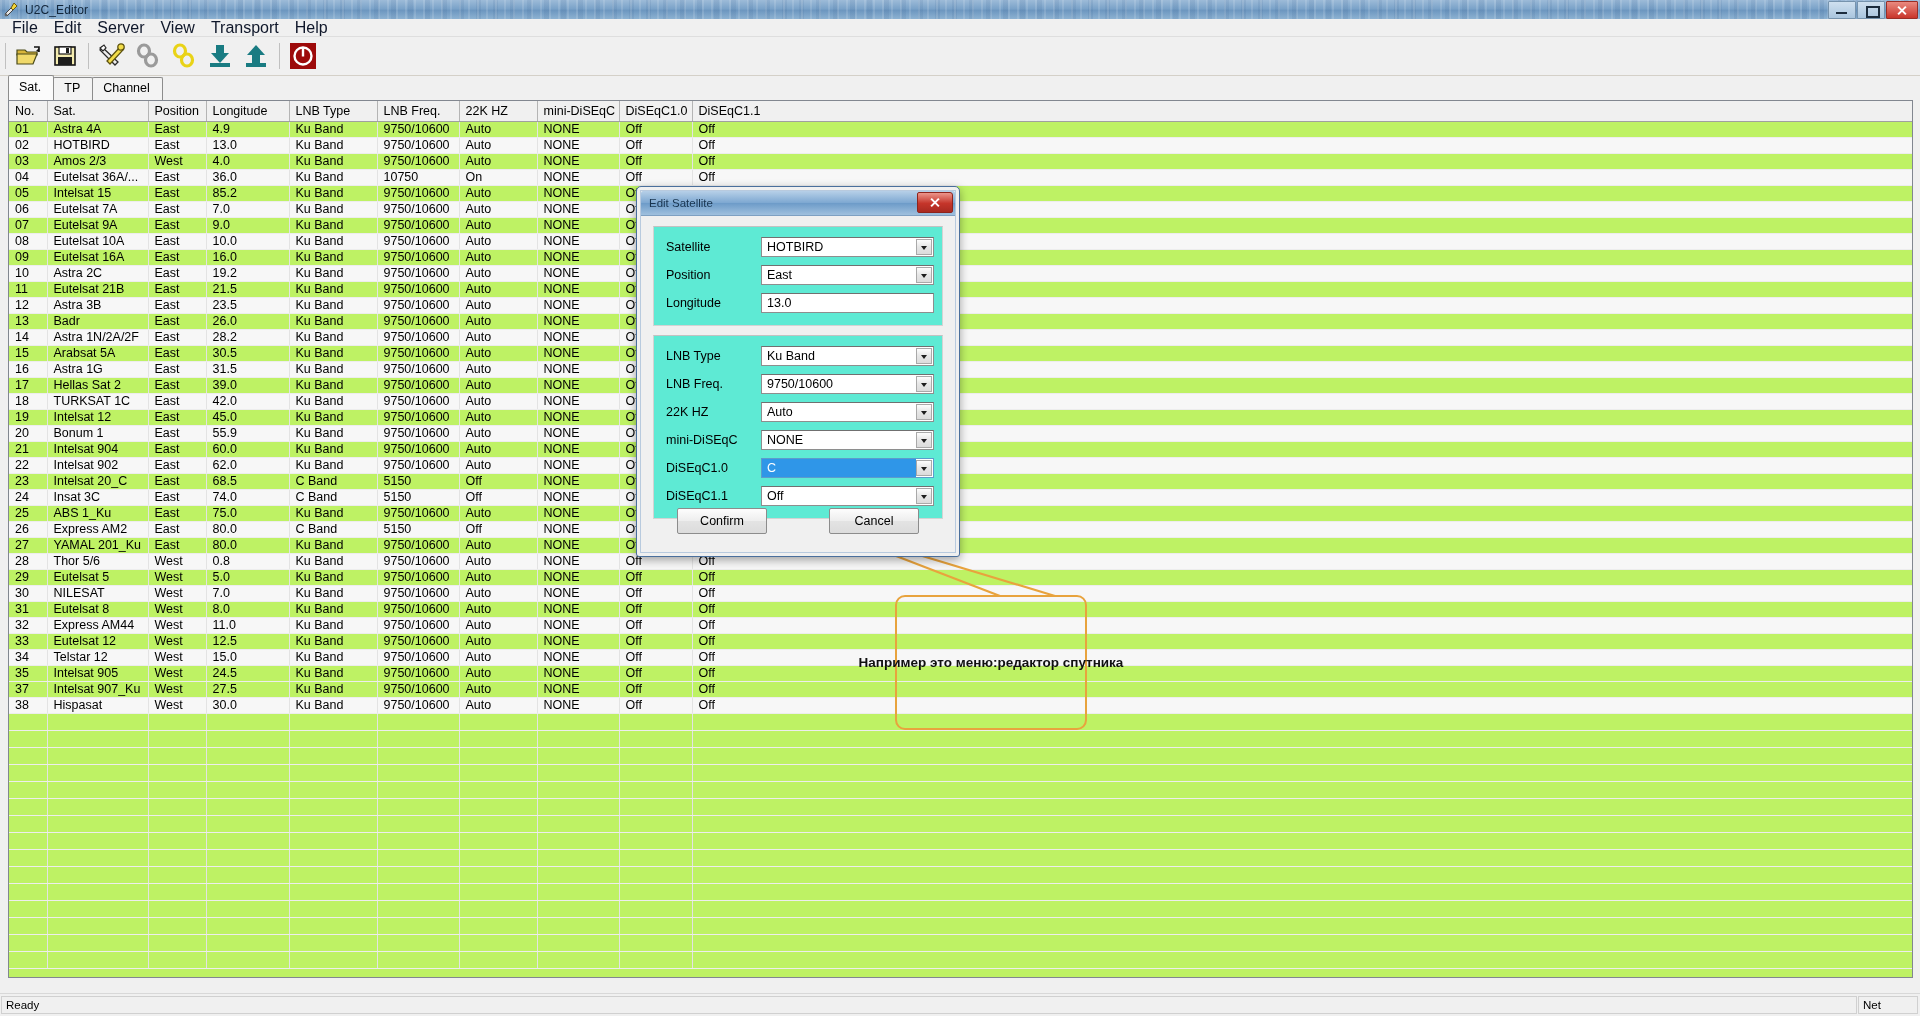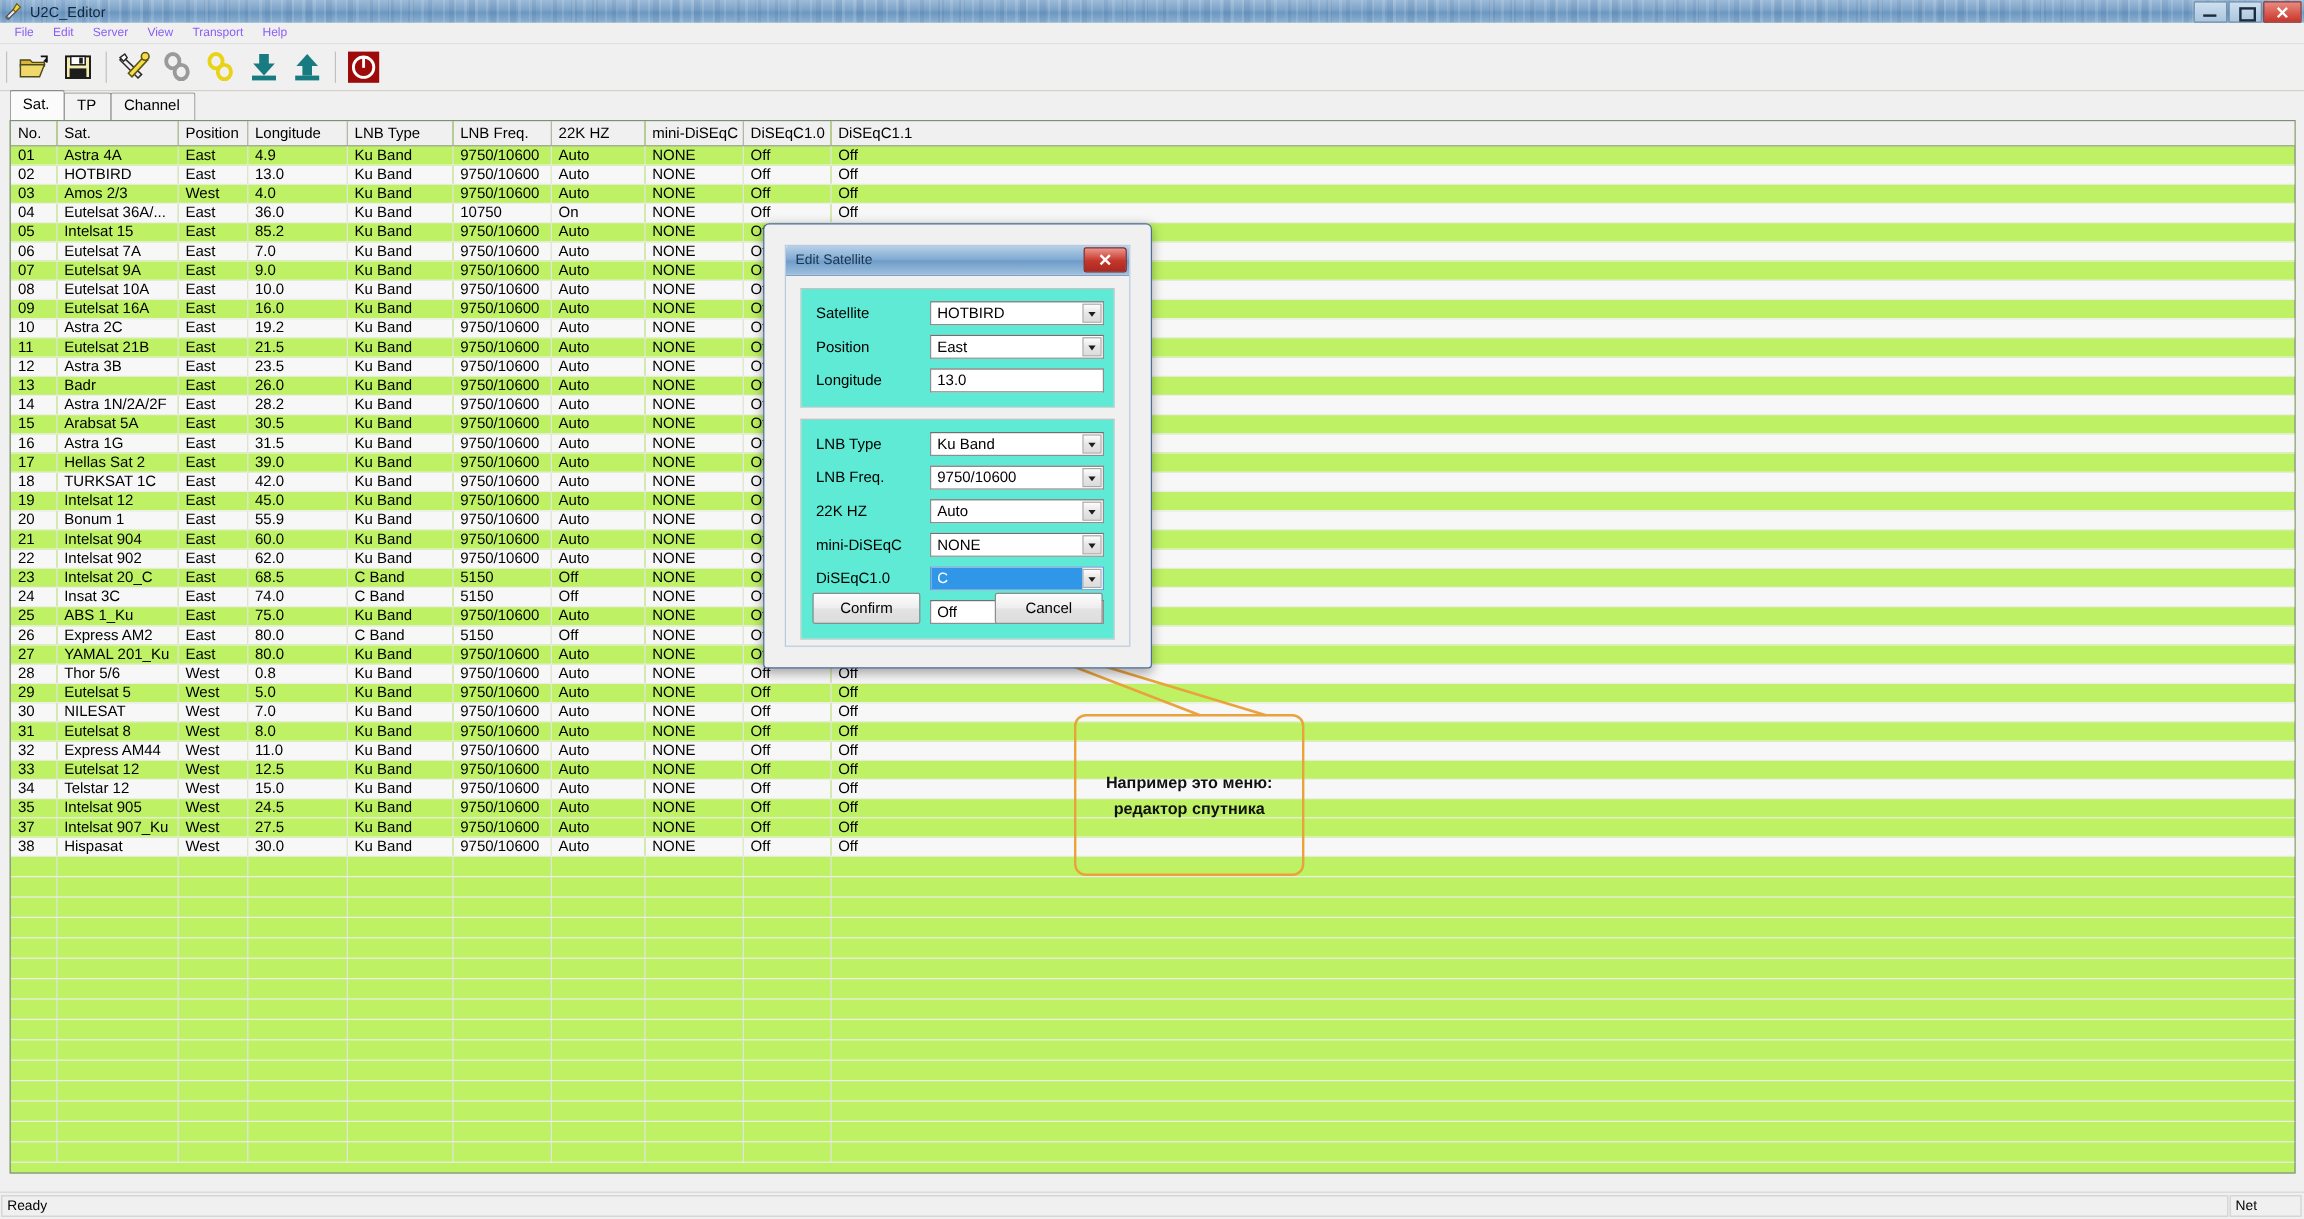--- a/index.html
+++ b/index.html
@@ -89,22 +89,22 @@
     left: 0; top: 19px;
     width: 1920px; height: 18px;
     background: #f0f0f0;
     display: flex;
     align-items: center;
     padding-left: 4px;
     box-sizing: border-box;
     border-bottom: 1px solid #dedede;
   }
   .menu-item {
-    font-size: 10px;
-    color: #8b5cf6;
+    font-size: 16px;
+    color: #0f172a;
     padding: 2px 8px;
     cursor: default;
     white-space: nowrap;
   }
 
   
   .toolbar {
     position: absolute;
     left: 0; top: 37px;
     width: 1920px; height: 38px;
@@ -201,21 +201,21 @@
   .dialog {
     position: absolute;
     left: 636px; top: 186px;
     width: 324px; height: 371px;
     background: #f0f0f0;
     border: 1px solid #4a6f9c;
     border-radius: 5px 5px 3px 3px;
     box-shadow: 0 3px 10px rgba(0,0,0,.35);
     box-sizing: border-box;
     z-index: 10;
-    padding: 17px;
+    padding: 3px;
   }
   .dlg-inner {
     width: 100%; height: 100%;
     background: #f0f0f0;
     border: 1px solid #b8cade;
     box-sizing: border-box;
     position: relative;
   }
   .dlg-title {
     height: 24px;
@@ -345,21 +345,21 @@
   .callout {
     position: absolute;
     left: 895px; top: 595px;
     width: 188px; height: 131px;
     border: 2px solid #E8A33D;
     border-radius: 10px;
     background: transparent;
     display: flex;
     align-items: center;
     justify-content: center;
-    flex-direction: column;
+    flex-direction: row;
     z-index: 9;
   }
   .callout-line {
     font-size: 13.5px;
     font-weight: bold;
     color: #111;
     line-height: 21px;
     white-space: nowrap;
   }
   .callout-svg {

